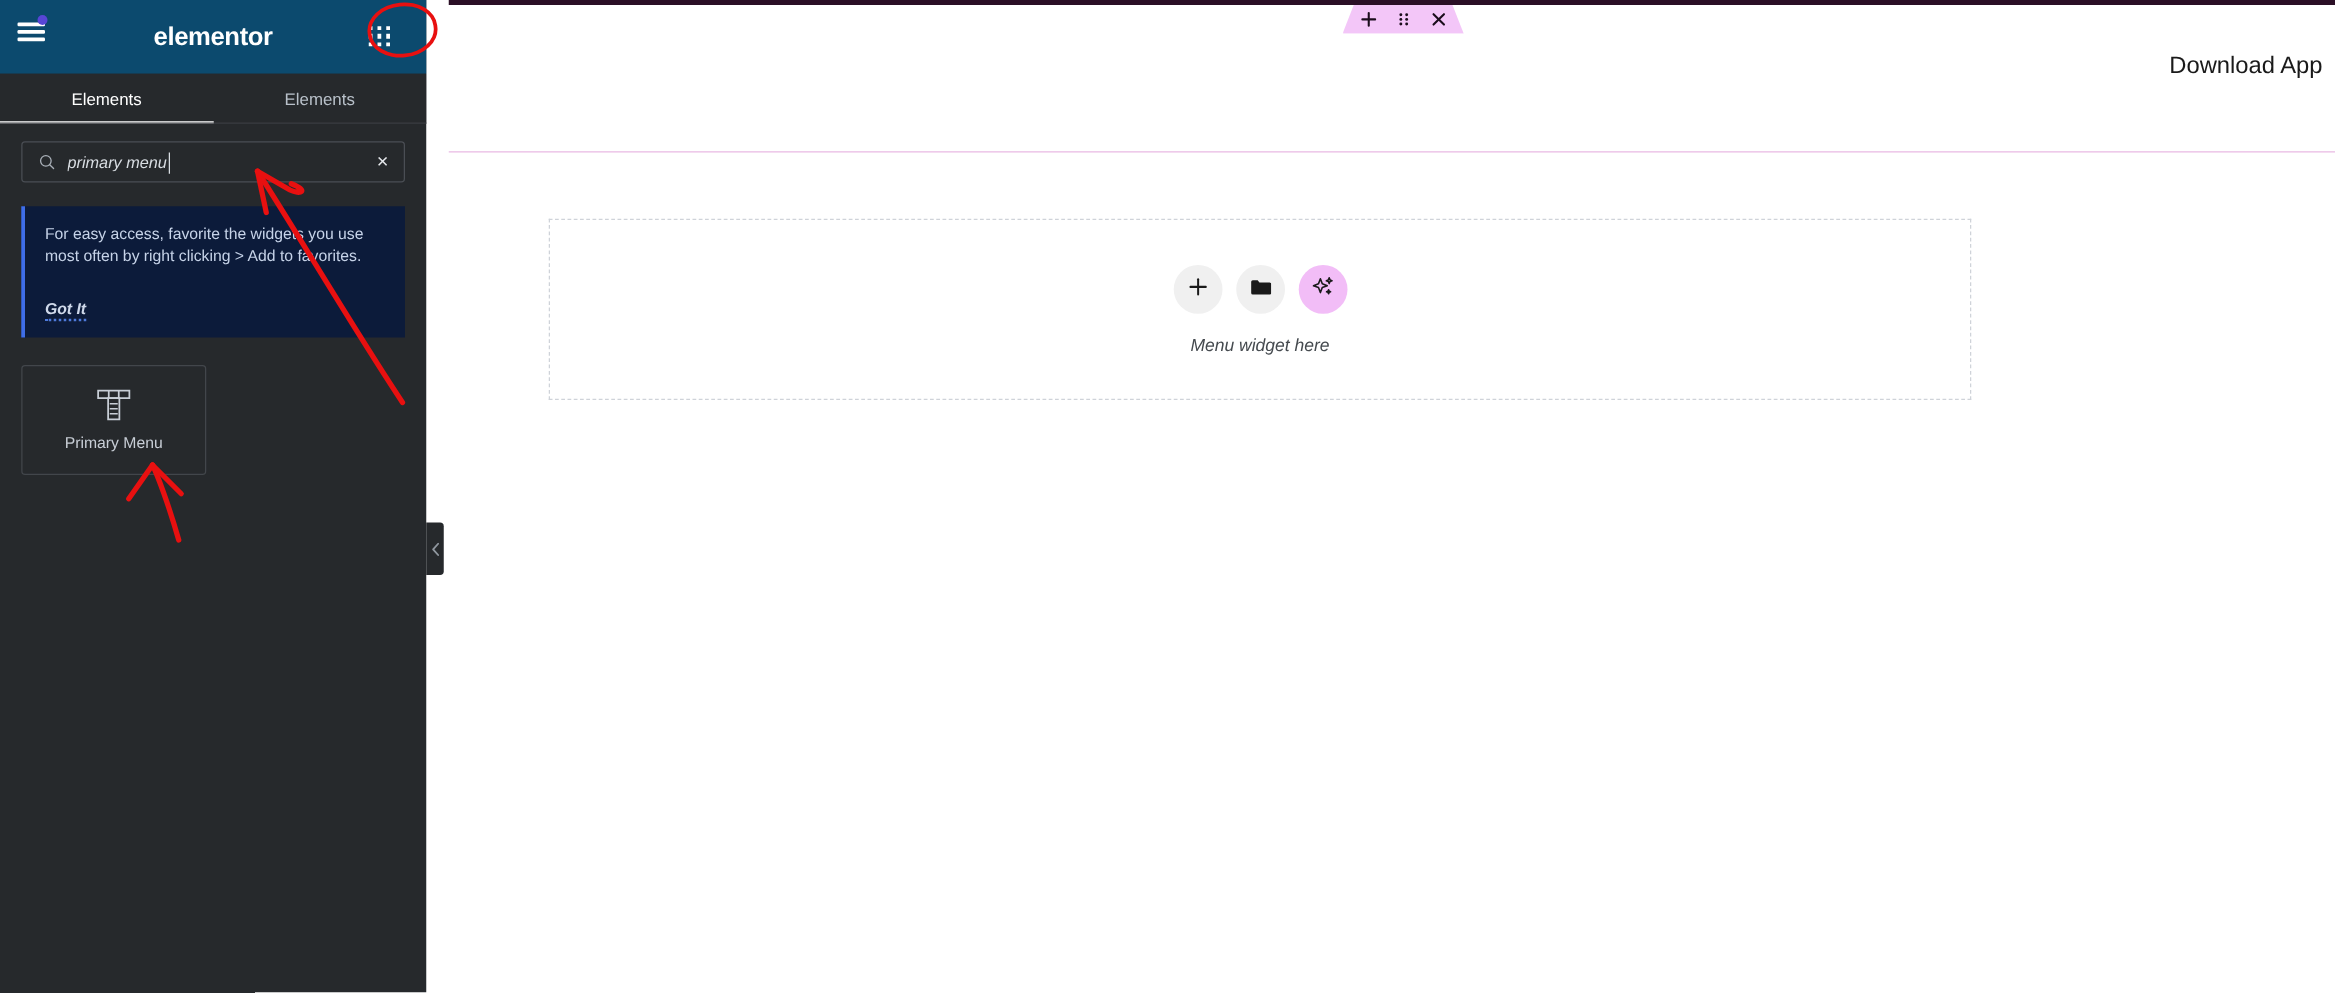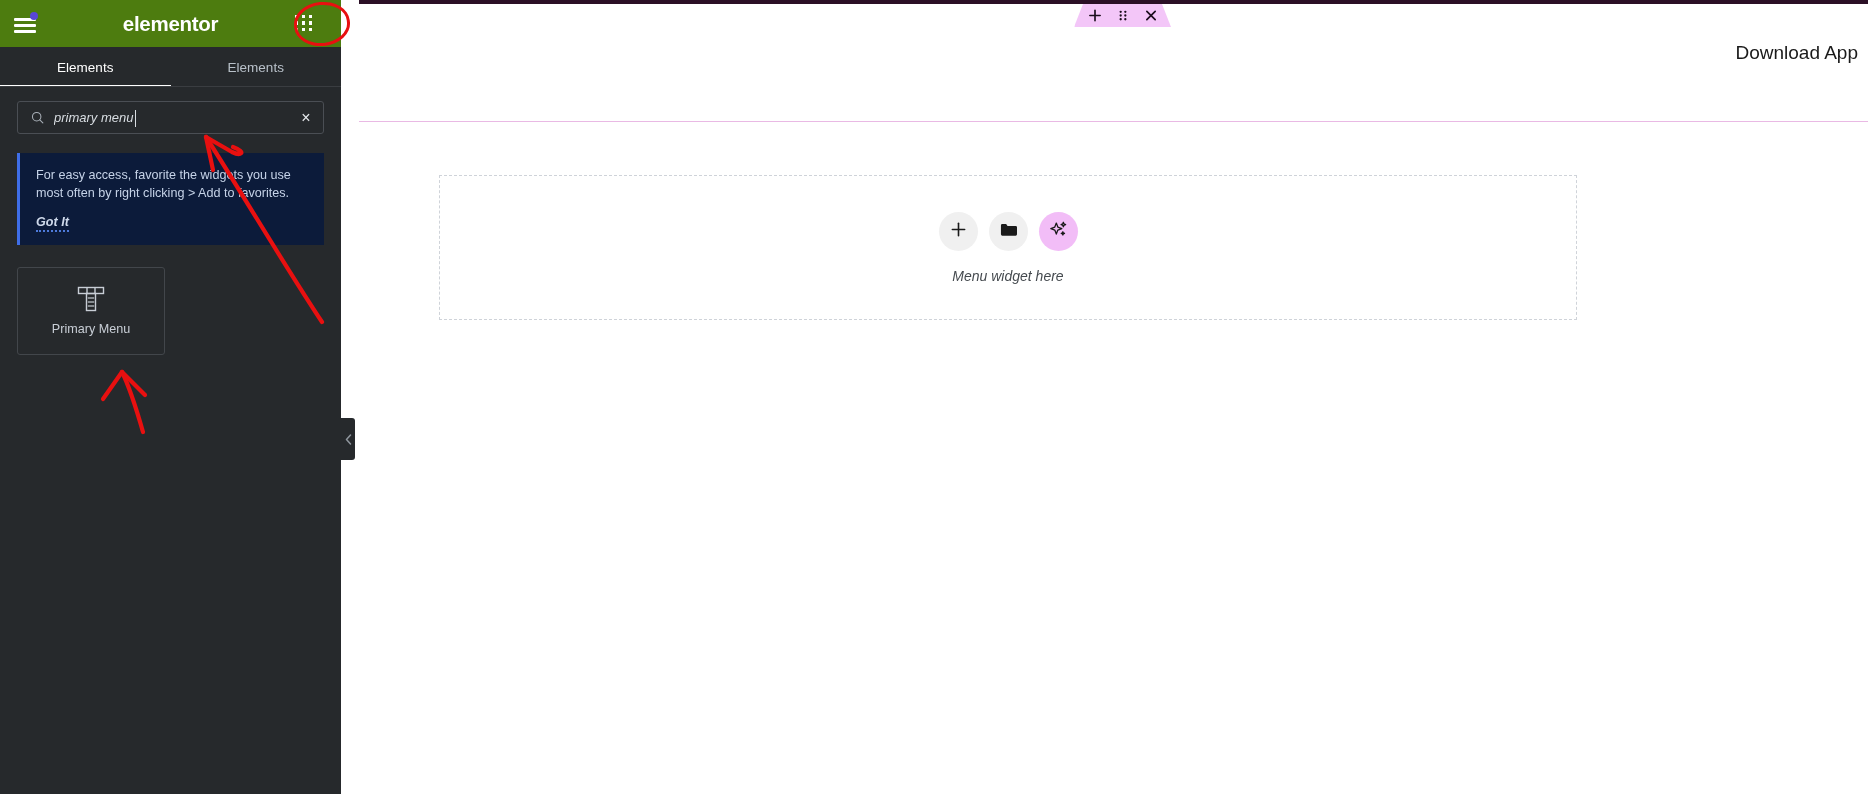--- a/index.html
+++ b/index.html
@@ -13,22 +13,22 @@
 
   
   .panel {
     position: absolute; left: 0; top: 0;
     width: 341px; height: 794px;
     background: #26292c;
     display: flex; flex-direction: column;
   }
   .panel-header {
     position: relative;
-    height: 47px;
-    background: #4d7c0f;
+    height: 59px;
+    background: #0c4a6e;
     display: flex; align-items: center;
     flex: 0 0 auto;
     padding-left: 15px;
   }
   .hamburger {
     position: absolute; left: 11px; top: 11px;
     width: 30px; height: 26px;
     cursor: pointer;
   }
   .hamburger .bar {
@@ -148,21 +148,21 @@
     padding: 14px 14px 13px 16px;
     flex: 0 0 auto;
   }
   .notice-text {
     color: #c6d3e8;
     font-size: 12.6px;
     line-height: 1.42;
   }
   .notice-link {
     display: inline-block;
-    margin-top: 12px;
+    margin-top: 25px;
     color: #cfd9ea;
     font-size: 12.6px;
     font-weight: bold;
     font-style: italic;
     border-bottom: 2px dotted #4e7ada;
     cursor: pointer;
     padding-bottom: 1px;
   }
 
   

